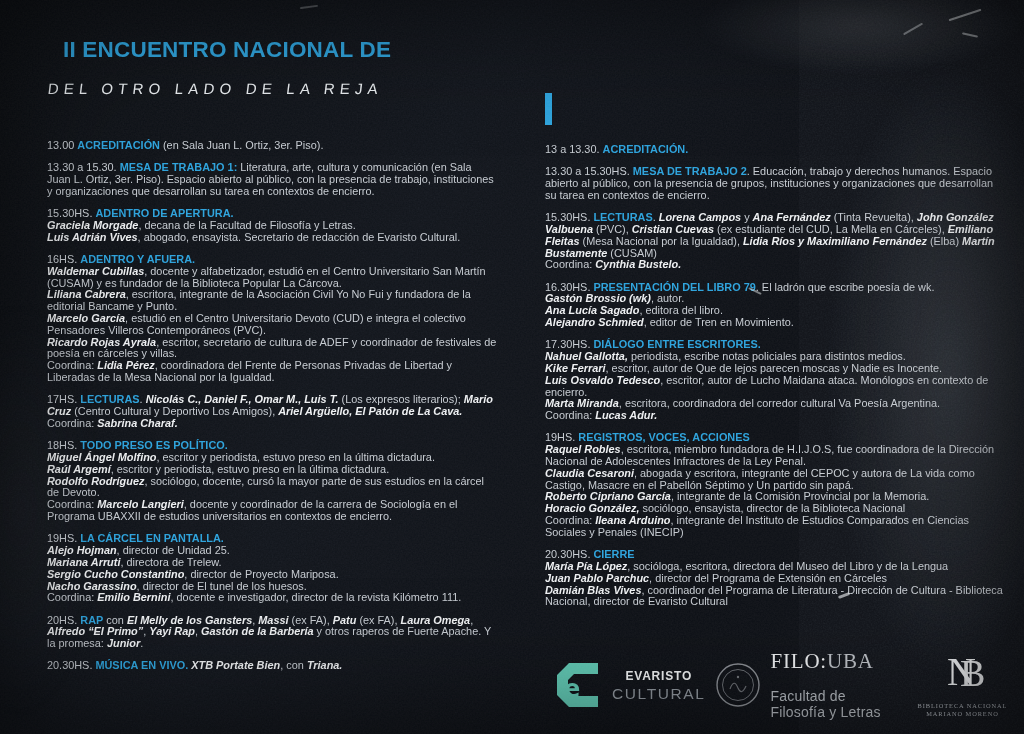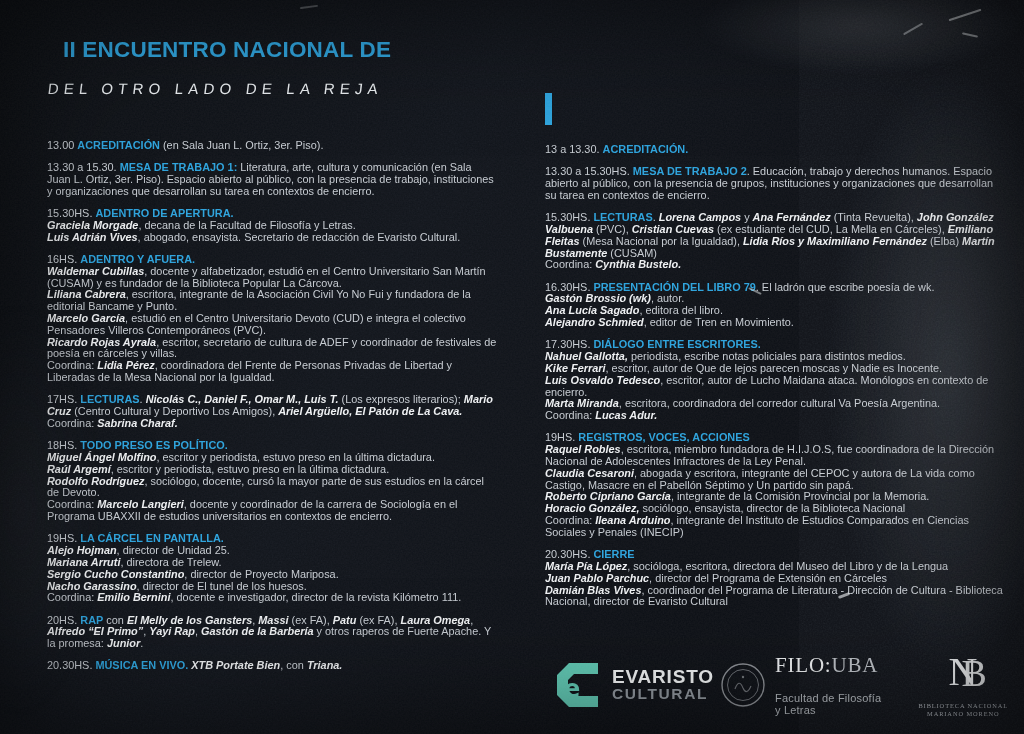--- a/index.html
+++ b/index.html
@@ -46,28 +46,28 @@
   .seg-p{color:#c6cbd1;}
   .seg-h{color:#2ba2dc;font-weight:700;}
   .seg-n{color:#eef0f2;font-weight:700;font-style:italic;}
 
   
   .logos{position:absolute;left:552px;top:648px;width:460px;height:74px;
     display:flex;align-items:center;}
   .logo-ec{display:flex;align-items:center;width:158px;}
   .ec-mark{flex:none;margin-right:10px;}
   .ec-text{line-height:17px;}
-  .ec-l1{color:#f2f4f5;font-weight:700;font-size:19px;letter-spacing:.8px;}
-  .ec-l2{color:#8e959c;font-weight:700;font-size:15.5px;letter-spacing:1.6px;}
+  .ec-l1{color:#f2f4f5;font-weight:700;font-size:12px;letter-spacing:.8px;text-align:center;}
+  .ec-l2{color:#8e959c;font-weight:400;font-size:15.5px;letter-spacing:1.6px;}
   .logo-filo{display:flex;align-items:center;margin-left:10px;width:180px;}
   .filo-seal{flex:none;margin-right:9px;opacity:.85;}
   .filo-brand{font-family:"Liberation Serif",serif;font-size:21px;line-height:21px;
     color:#eceef0;letter-spacing:.8px;white-space:nowrap;}
   .filo-brand .dim{color:#b9bdc3;margin-top:40px;}
-  .filo-sub{font-size:11px;color:#b3b8be;margin-top:16px;letter-spacing:.2px;}
+  .filo-sub{font-size:14px;color:#b3b8be;margin-top:16px;letter-spacing:.2px;}
   .logo-bn{margin-left:26px;text-align:center;width:104px;}
   .bn-mono{position:relative;height:46px;font-family:"Liberation Serif",serif;color:#eceef0;}
   .bn-mono .n{position:absolute;left:34px;top:-4px;font-size:40px;}
   .bn-mono .b{position:absolute;left:47px;top:-1px;font-size:38px;opacity:.95;}
   .bn-sub{font-size:6.4px;line-height:8px;color:#a6abb2;letter-spacing:.9px;
     font-family:"Liberation Serif",serif;margin-top:4px;}
 </style>
 </head>
 <body>
 

